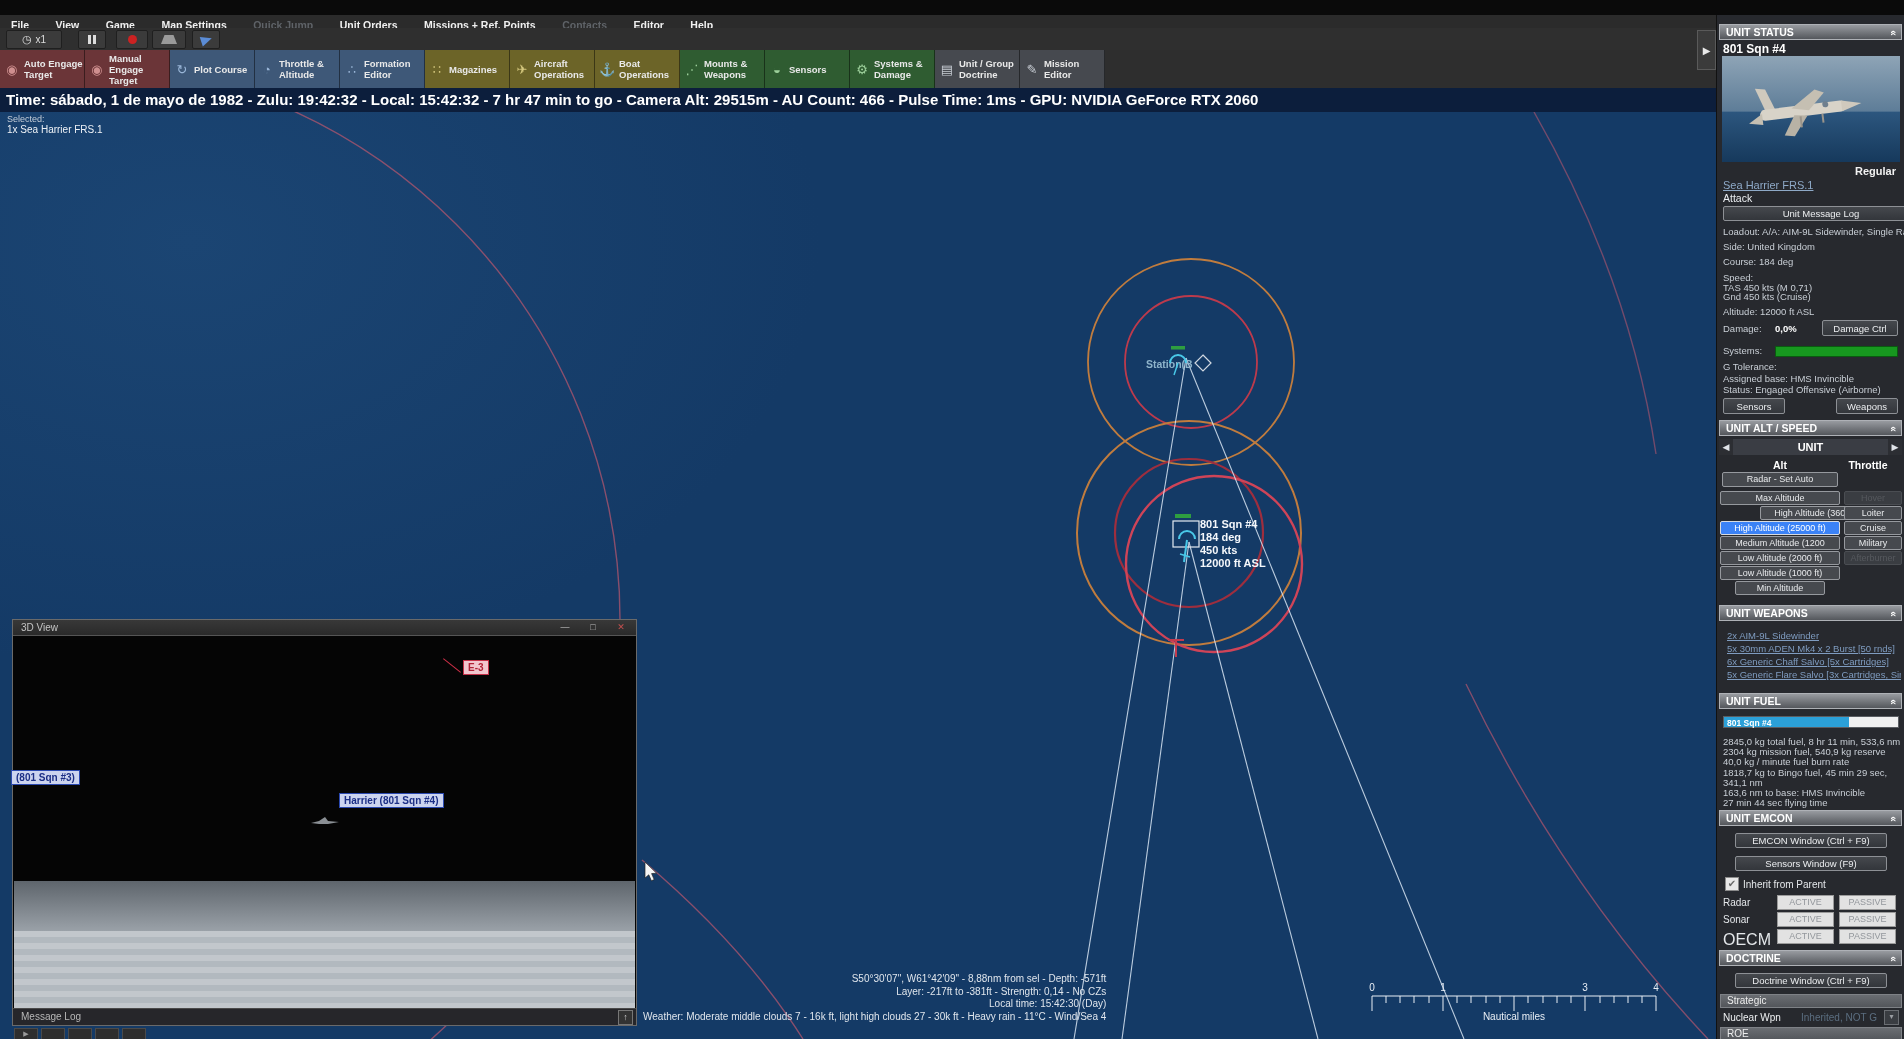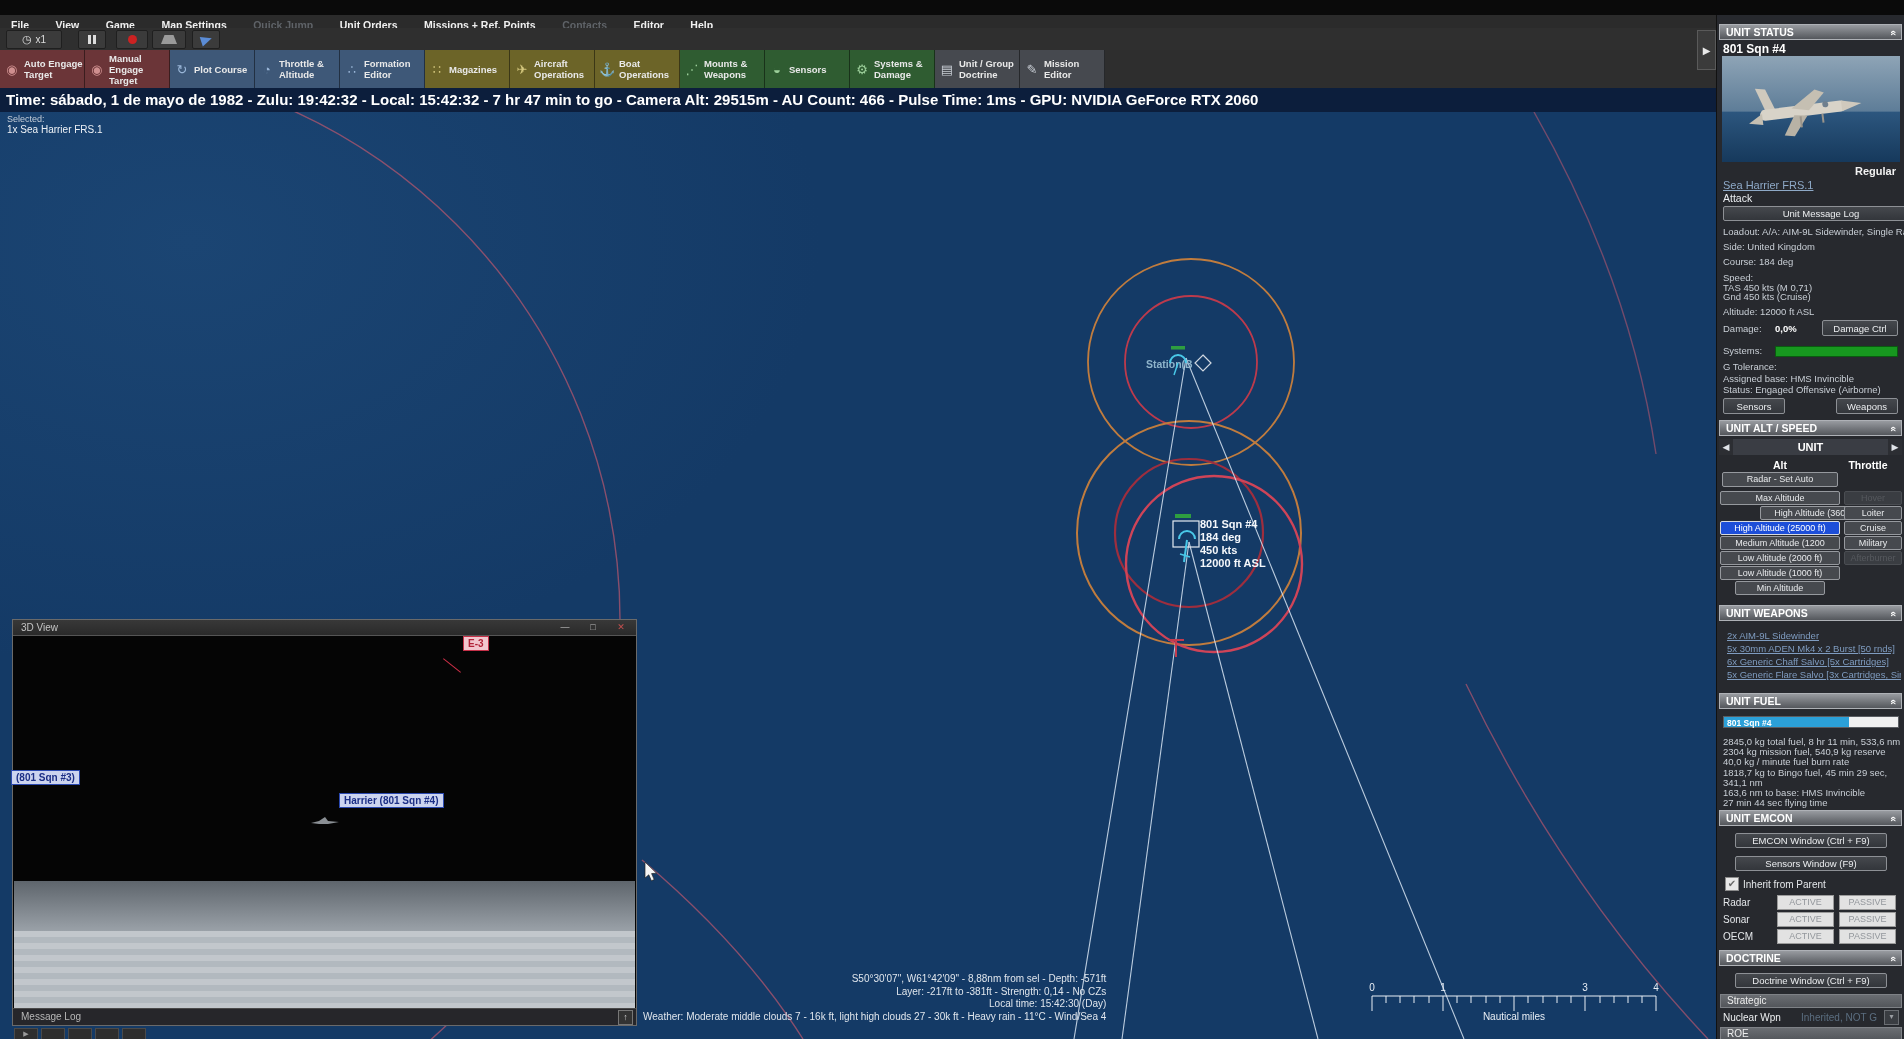--- a/index.html
+++ b/index.html
@@ -35,21 +35,21 @@
   .ctag{position:absolute;font-size:10px;font-weight:700;white-space:nowrap;border:1px solid #2b49b0;background:#ccd4ef;color:#1c2f86;padding:1px 4px;}
   .ctag.red{border-color:#c43048;background:#f2c6ce;color:#b12338;}
   #msgbar{position:absolute;left:0;right:0;bottom:0;height:17px;background:#26262a;border-top:1px solid #4a4a4a;color:#b8b8b8;font-size:10px;line-height:16px;padding-left:8px;box-sizing:border-box;}
   
   #sidebar{position:absolute;left:1716px;top:15px;width:188px;height:1024px;background:#27292e;border-left:1px solid #111;box-sizing:border-box;}
   .shead{position:absolute;left:2px;right:2px;height:16px;background:linear-gradient(#989ba0,#54575c);border:1px solid #aeb1b6;color:#fff;font-weight:700;font-size:10.5px;line-height:14px;padding-left:6px;box-sizing:border-box;}
   .chev{position:absolute;right:5px;top:1px;font-size:10px;transform:rotate(90deg);color:#fff;}
   .sline{position:absolute;left:6px;color:#c9cfd6;font-size:9.5px;white-space:nowrap;}
   .sbtn{position:absolute;background:linear-gradient(#45484d,#33363b);border:1px solid #8d9095;border-radius:2px;color:#eceef0;font-size:9.5px;text-align:center;box-sizing:border-box;overflow:hidden;white-space:nowrap;}
   .gbtn{position:absolute;background:#46494e;border:1px solid #96999e;border-radius:2px;color:#e8eaec;font-size:9px;line-height:12px;text-align:center;box-sizing:border-box;overflow:hidden;white-space:nowrap;}
-  .gbtn.sel{background:#1d4ed8;border-color:#d8dbe0;color:#fff;}
+  .gbtn.sel{background:#3b82f6;border-color:#d8dbe0;color:#fff;}
   .gbtn.dis{background:#3a3d42;border-color:#4a4d52;color:#56595e;}
   .wlnk{position:absolute;left:10px;color:#7f9cc0;font-size:9.5px;text-decoration:underline;white-space:nowrap;max-width:174px;overflow:hidden;}
   .ebtn{position:absolute;width:57px;height:15px;background:#e2e2e2;border:1px solid #9b9b9b;color:#93979c;font-size:9px;line-height:13px;text-align:center;box-sizing:border-box;}
   .subbar{position:absolute;left:3px;width:182px;height:14px;background:linear-gradient(#6a6d72,#53565b);border:1px solid #7e8186;color:#ededed;font-size:10px;line-height:12px;padding-left:6px;box-sizing:border-box;}
   .lnk{color:#8ea9c7;text-decoration:underline;}
   .chips{position:absolute;left:14px;top:1028px;display:flex;gap:3px;}
   .chip{width:22px;height:11px;background:#2e2e2e;border:1px solid #4a4a4a;color:#999;font-size:7px;line-height:10px;text-align:center;}
 </style>
 </head>
 <body>
@@ -280,21 +280,21 @@
     <div class="tbar">
       <span>3D View</span>
       <span class="wctl" style="right:64px;">—</span>
       <span class="wctl" style="right:36px;">□</span>
       <span class="wctl" style="right:8px;color:#c4504f;">✕</span>
     </div>
 
     <div class="cloudband"></div>
     <div class="seaband"></div>
 
-    <div class="ctag red" style="left:450px;top:16px;">E-3</div>
+    <div class="ctag red" style="left:450px;top:40px;">E-3</div>
     <div style="position:absolute;left:428px;top:45px;width:22px;border-top:1.5px solid #d03048;transform:rotate(38deg);"></div>
     <div class="ctag" style="left:-2px;top:150px;">(801 Sqn #3)</div>
     <div class="ctag" style="left:326px;top:173px;">Harrier (801 Sqn #4)</div>
     <svg width="34" height="14" style="position:absolute;left:296px;top:194px;">
       <path d="M2 9 L10 7 L16 3 L19 7 L30 8 L19 10 L10 10 Z" fill="#8a8f94"></path>
     </svg>
 
     <div id="msgbar">
       <span>Message Log</span>
       <span style="position:absolute;right:3px;top:1px;width:13px;height:13px;border:1px solid #777;background:#333;color:#ccc;font-size:9px;line-height:12px;text-align:center;">↑</span>
@@ -414,21 +414,21 @@
     <div class="sbtn" style="left:18px;top:841px;width:152px;height:15px;line-height:14px;">Sensors Window (F9)</div>
     <div style="position:absolute;left:8px;top:862px;width:12px;height:12px;background:#e8e8e8;border:1px solid #8a8a8a;color:#6a6a6a;font-size:10px;line-height:11px;text-align:center;">✔</div>
     <div class="sline" style="left:26px;top:864px;font-size:10px;color:#e4e7ea;">Inherit from Parent</div>
 
     <div class="sline" style="top:882px;font-size:10px;color:#e4e7ea;">Radar</div>
     <div class="ebtn" style="left:60px;top:880px;">ACTIVE</div>
     <div class="ebtn" style="left:122px;top:880px;">PASSIVE</div>
     <div class="sline" style="top:899px;font-size:10px;color:#e4e7ea;">Sonar</div>
     <div class="ebtn" style="left:60px;top:897px;">ACTIVE</div>
     <div class="ebtn" style="left:122px;top:897px;">PASSIVE</div>
-    <div class="sline" style="top:916px;font-size:10px;color:#e4e7ea;">OECM</div>
+    <div class="sline" style="top:916px;font-size:16px;color:#e4e7ea;">OECM</div>
     <div class="ebtn" style="left:60px;top:914px;">ACTIVE</div>
     <div class="ebtn" style="left:122px;top:914px;">PASSIVE</div>
 
     <div class="shead" style="top:935px;">
       <span>DOCTRINE</span>
       <span class="chev">«</span>
     </div>
     <div class="sbtn" style="left:18px;top:958px;width:152px;height:15px;line-height:14px;">Doctrine Window (Ctrl + F9)</div>
     <div class="subbar" style="top:979px;">Strategic</div>
     <div class="sline" style="top:997px;font-size:10px;color:#eef0f2;">Nuclear Wpn</div>

